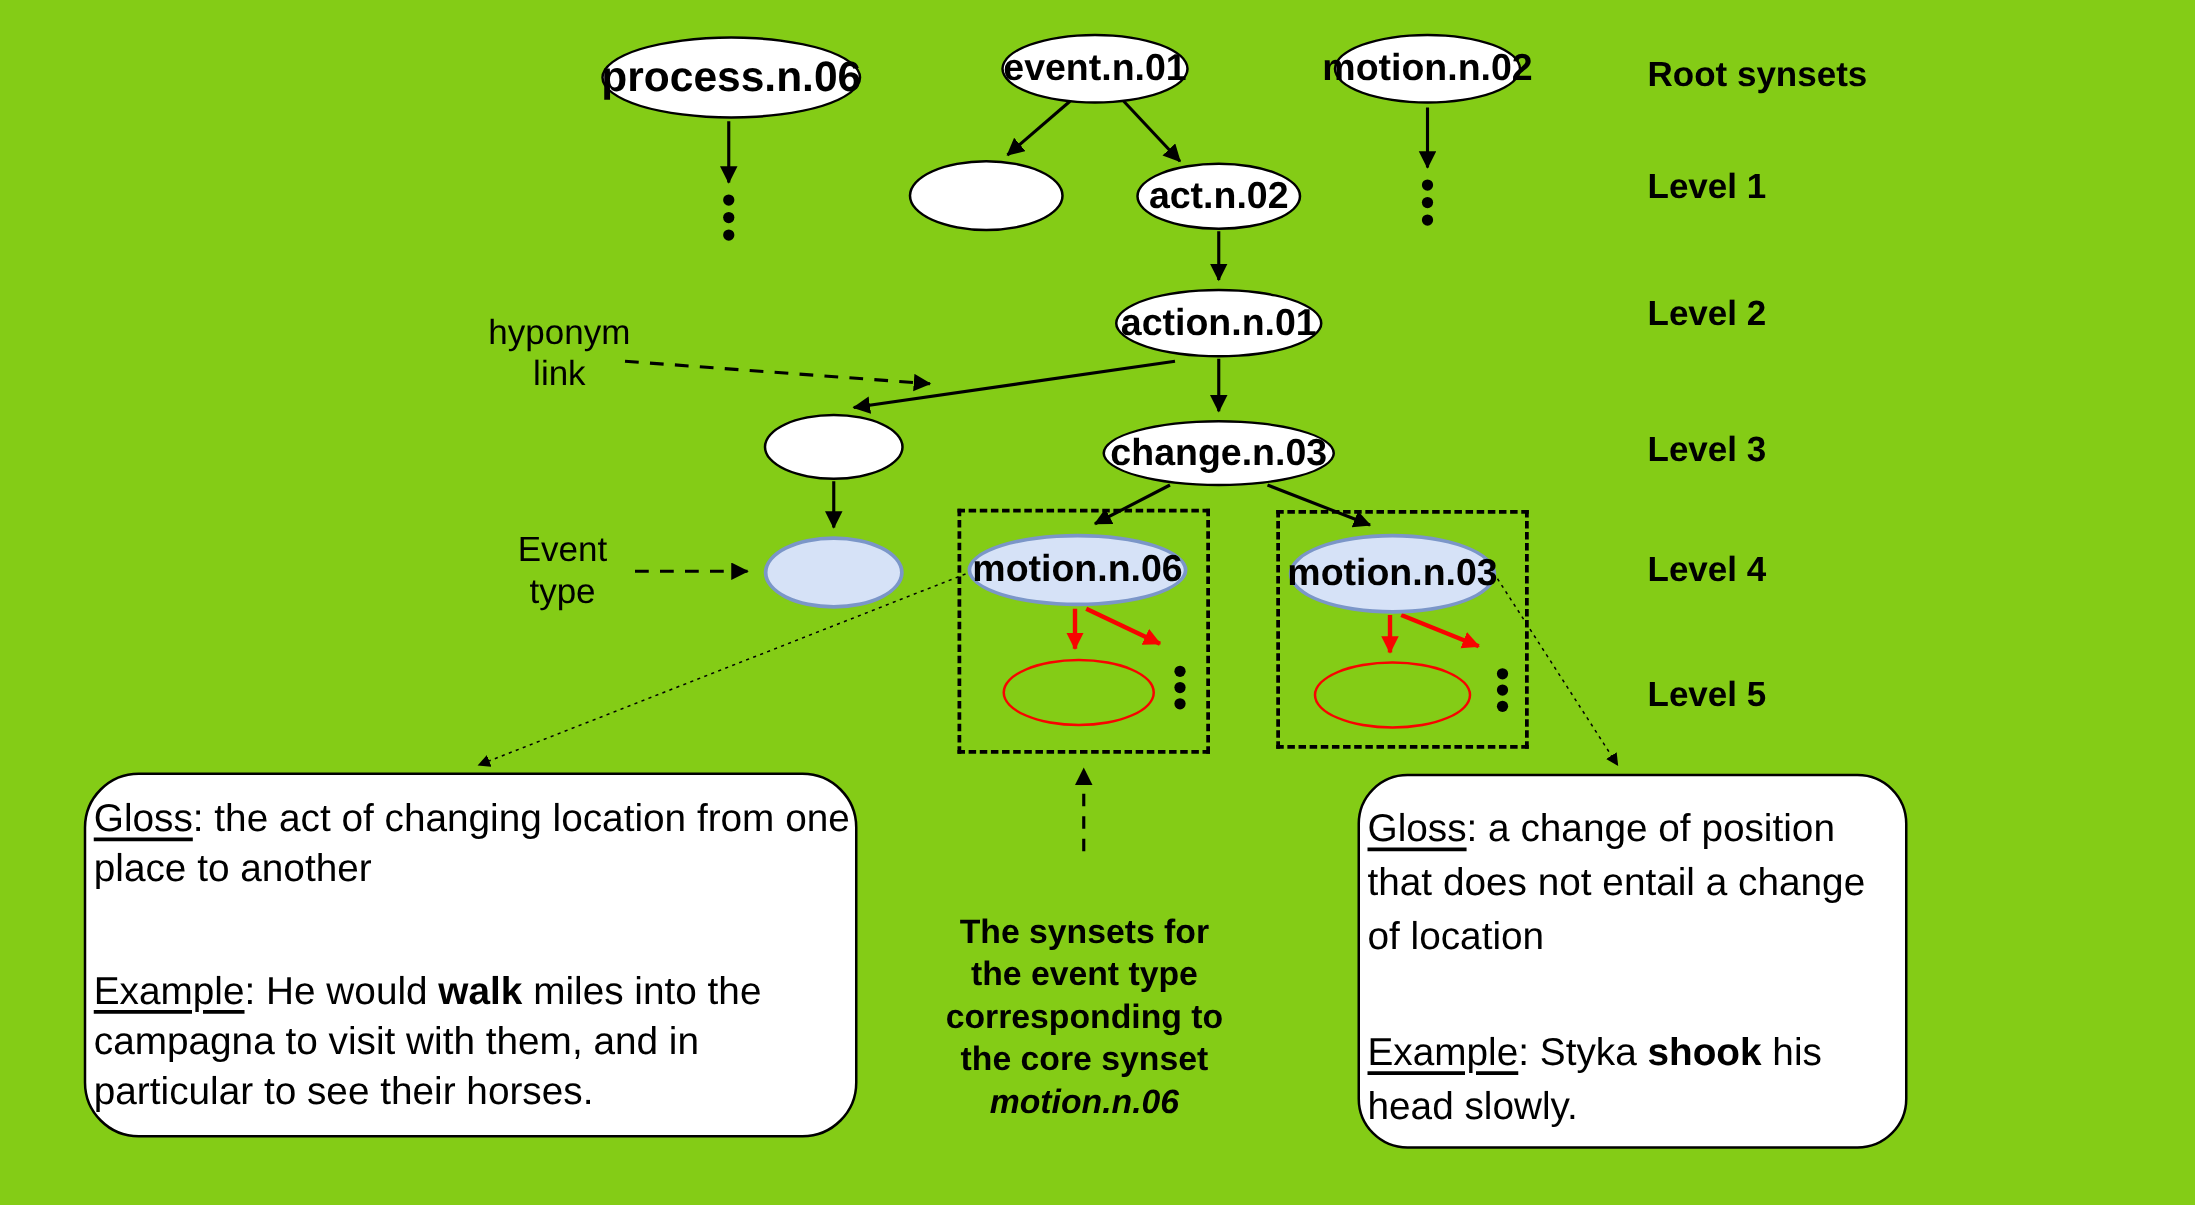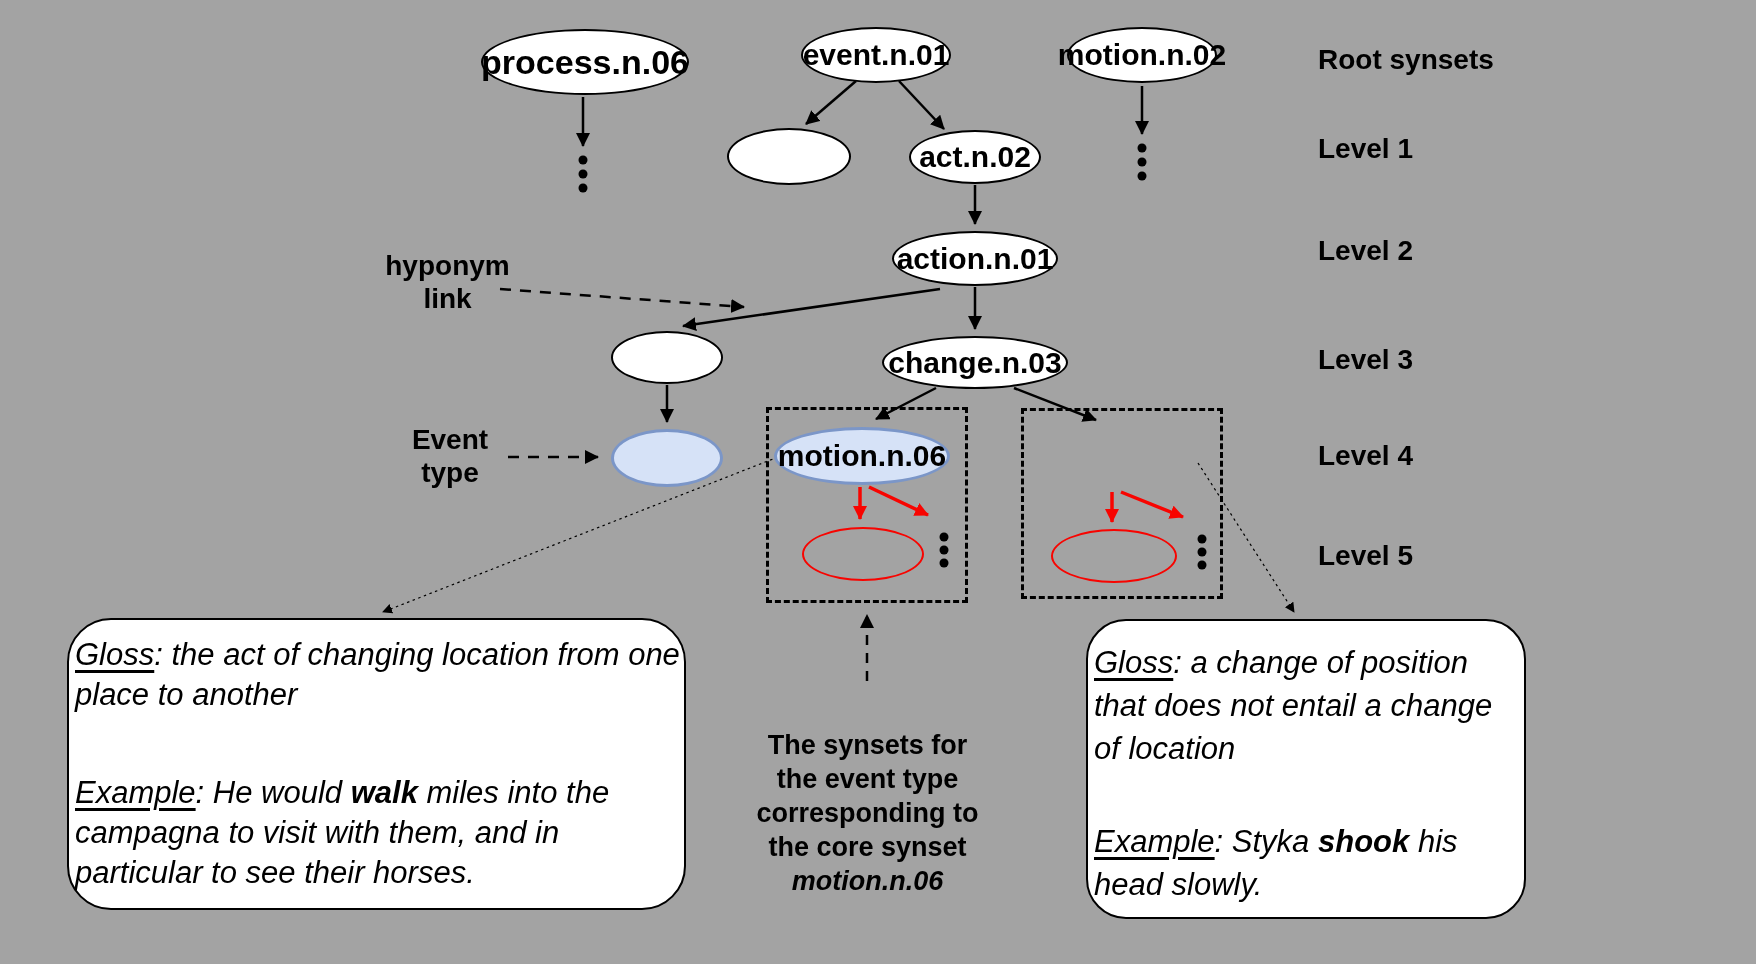--- a/index.html
+++ b/index.html
@@ -1,38 +1,38 @@
 <!DOCTYPE html>
 <html style="--blue-fill: #d6e2f7; --blue-stroke: #7b96c8; --red: #f80400;"><head>
 <meta charset="utf-8">
 <style>
   html,body{margin:0;padding:0;background:#fff;}
   .stage{
-    position:relative;width:1756px;height:964px;background:#a3a3a3;
+    position:relative;width:1756px;height:964px;background:#84cc16;
     font-family:"Liberation Sans",sans-serif;color:#000;overflow:hidden;
   }
   svg.wires{position:absolute;left:0;top:0;width:1756px;height:964px;pointer-events:none;}
   .node{
     position:absolute;border:2.5px solid #000;border-radius:50%;
     display:flex;align-items:center;justify-content:center;
     font-weight:700;font-size:30px;background:#fff;box-sizing:border-box;
     white-space:nowrap;z-index:2;
   }
   .node.blue{background:var(--blue-fill,#d6e2f7);border-color:var(--blue-stroke,#7b96c8);border-width:3px;}
   .node.red-outline{border-color:var(--red,#f00);background:transparent;border-width:2.5px;}
   .dashed-box{position:absolute;border:3px dashed #000;box-sizing:border-box;z-index:1;}
   .side-label{position:absolute;font-weight:700;font-size:28px;line-height:30px;z-index:2;}
-  .anno{position:absolute;font-weight:700;font-size:28px;text-align:center;line-height:33px;z-index:2;}
+  .anno{position:absolute;font-weight:400;font-size:28px;text-align:center;line-height:33px;z-index:2;}
   .caption{position:absolute;font-weight:700;font-size:27px;text-align:center;line-height:34px;z-index:2;}
   .caption .it{font-style:italic;}
   .gloss-box{
     position:absolute;border:2px solid #000;background:#fff;box-sizing:border-box;
     font-size:31px;z-index:2;
   }
-  .gloss-box p{margin:0;font-style:italic;}
+  .gloss-box p{margin:0;}
   .ul{text-decoration:underline;text-decoration-thickness:2.5px;text-underline-offset:5px;}
   .b{font-weight:700;}
   #gl-left{left:67px;top:618px;width:619px;height:292px;border-radius:44px;padding:15px 4px 0 6px;line-height:40px;}
   #gl-left .example{margin-top:58px;}
   #gl-right{left:1086px;top:619px;width:440px;height:300px;border-radius:40px;padding:20px 2px 0 6px;line-height:43px;}
   #gl-right .example{margin-top:50px;}
 </style>
 </head>
 <body>
 
@@ -120,20 +120,23 @@
 
   <div class="node" style="left:611px;top:331px;width:112px;height:53px;"></div>
   <div class="node" style="left:882px;top:336px;width:186px;height:53px;align-items:center;">
       <span>change.n.03</span>
     </div>
 
   <div class="node blue" style="left:611px;top:429px;width:112px;height:58px;"></div>
   <div class="node blue" style="left:774px;top:427px;width:176px;height:58px;">
       <span>motion.n.06</span>
     </div>
+  <div class="node blue" style="left:1031px;top:427px;width:166px;height:64px;">
+      <span>motion.n.03</span>
+    </div>
 
   <div class="node red-outline" style="left:802px;top:527px;width:122px;height:54px;"></div>
   <div class="node red-outline" style="left:1051px;top:529px;width:126px;height:54px;"></div>
 
   <div class="side-label" style="left:1318px;top:45px;">Root synsets</div>
   <div class="side-label" style="left:1318px;top:134px;">Level 1</div>
   <div class="side-label" style="left:1318px;top:236px;">Level 2</div>
   <div class="side-label" style="left:1318px;top:345px;">Level 3</div>
   <div class="side-label" style="left:1318px;top:441px;">Level 4</div>
   <div class="side-label" style="left:1318px;top:541px;">Level 5</div>

